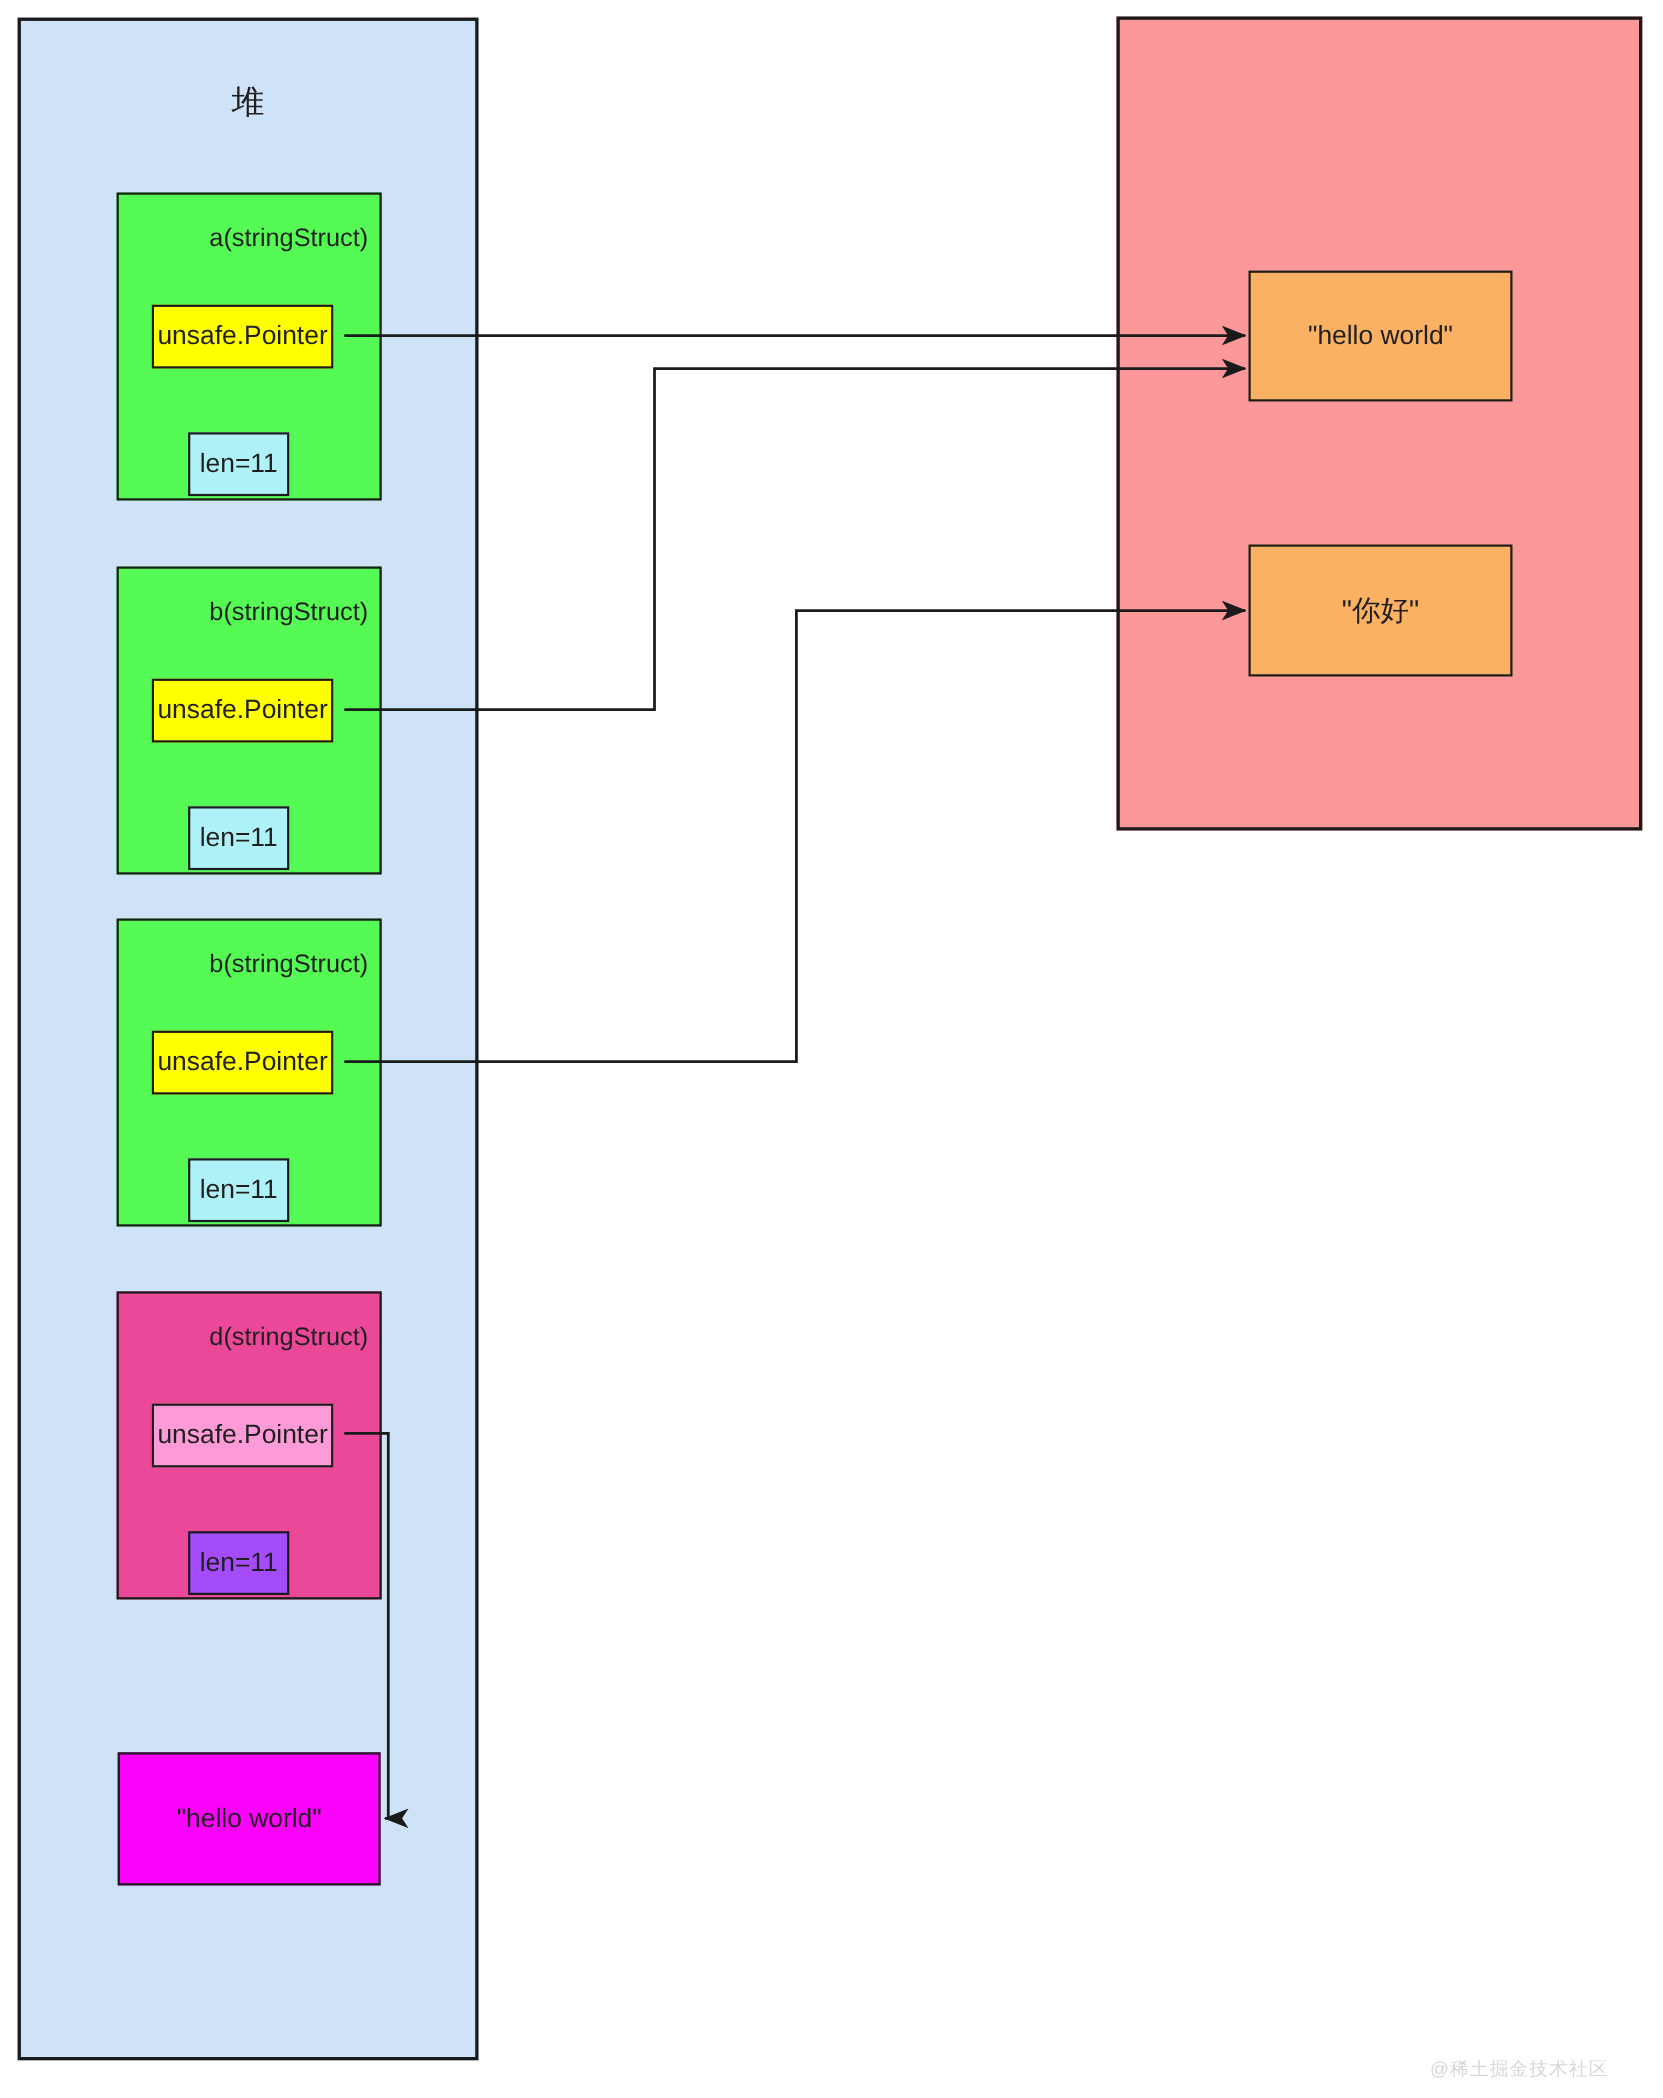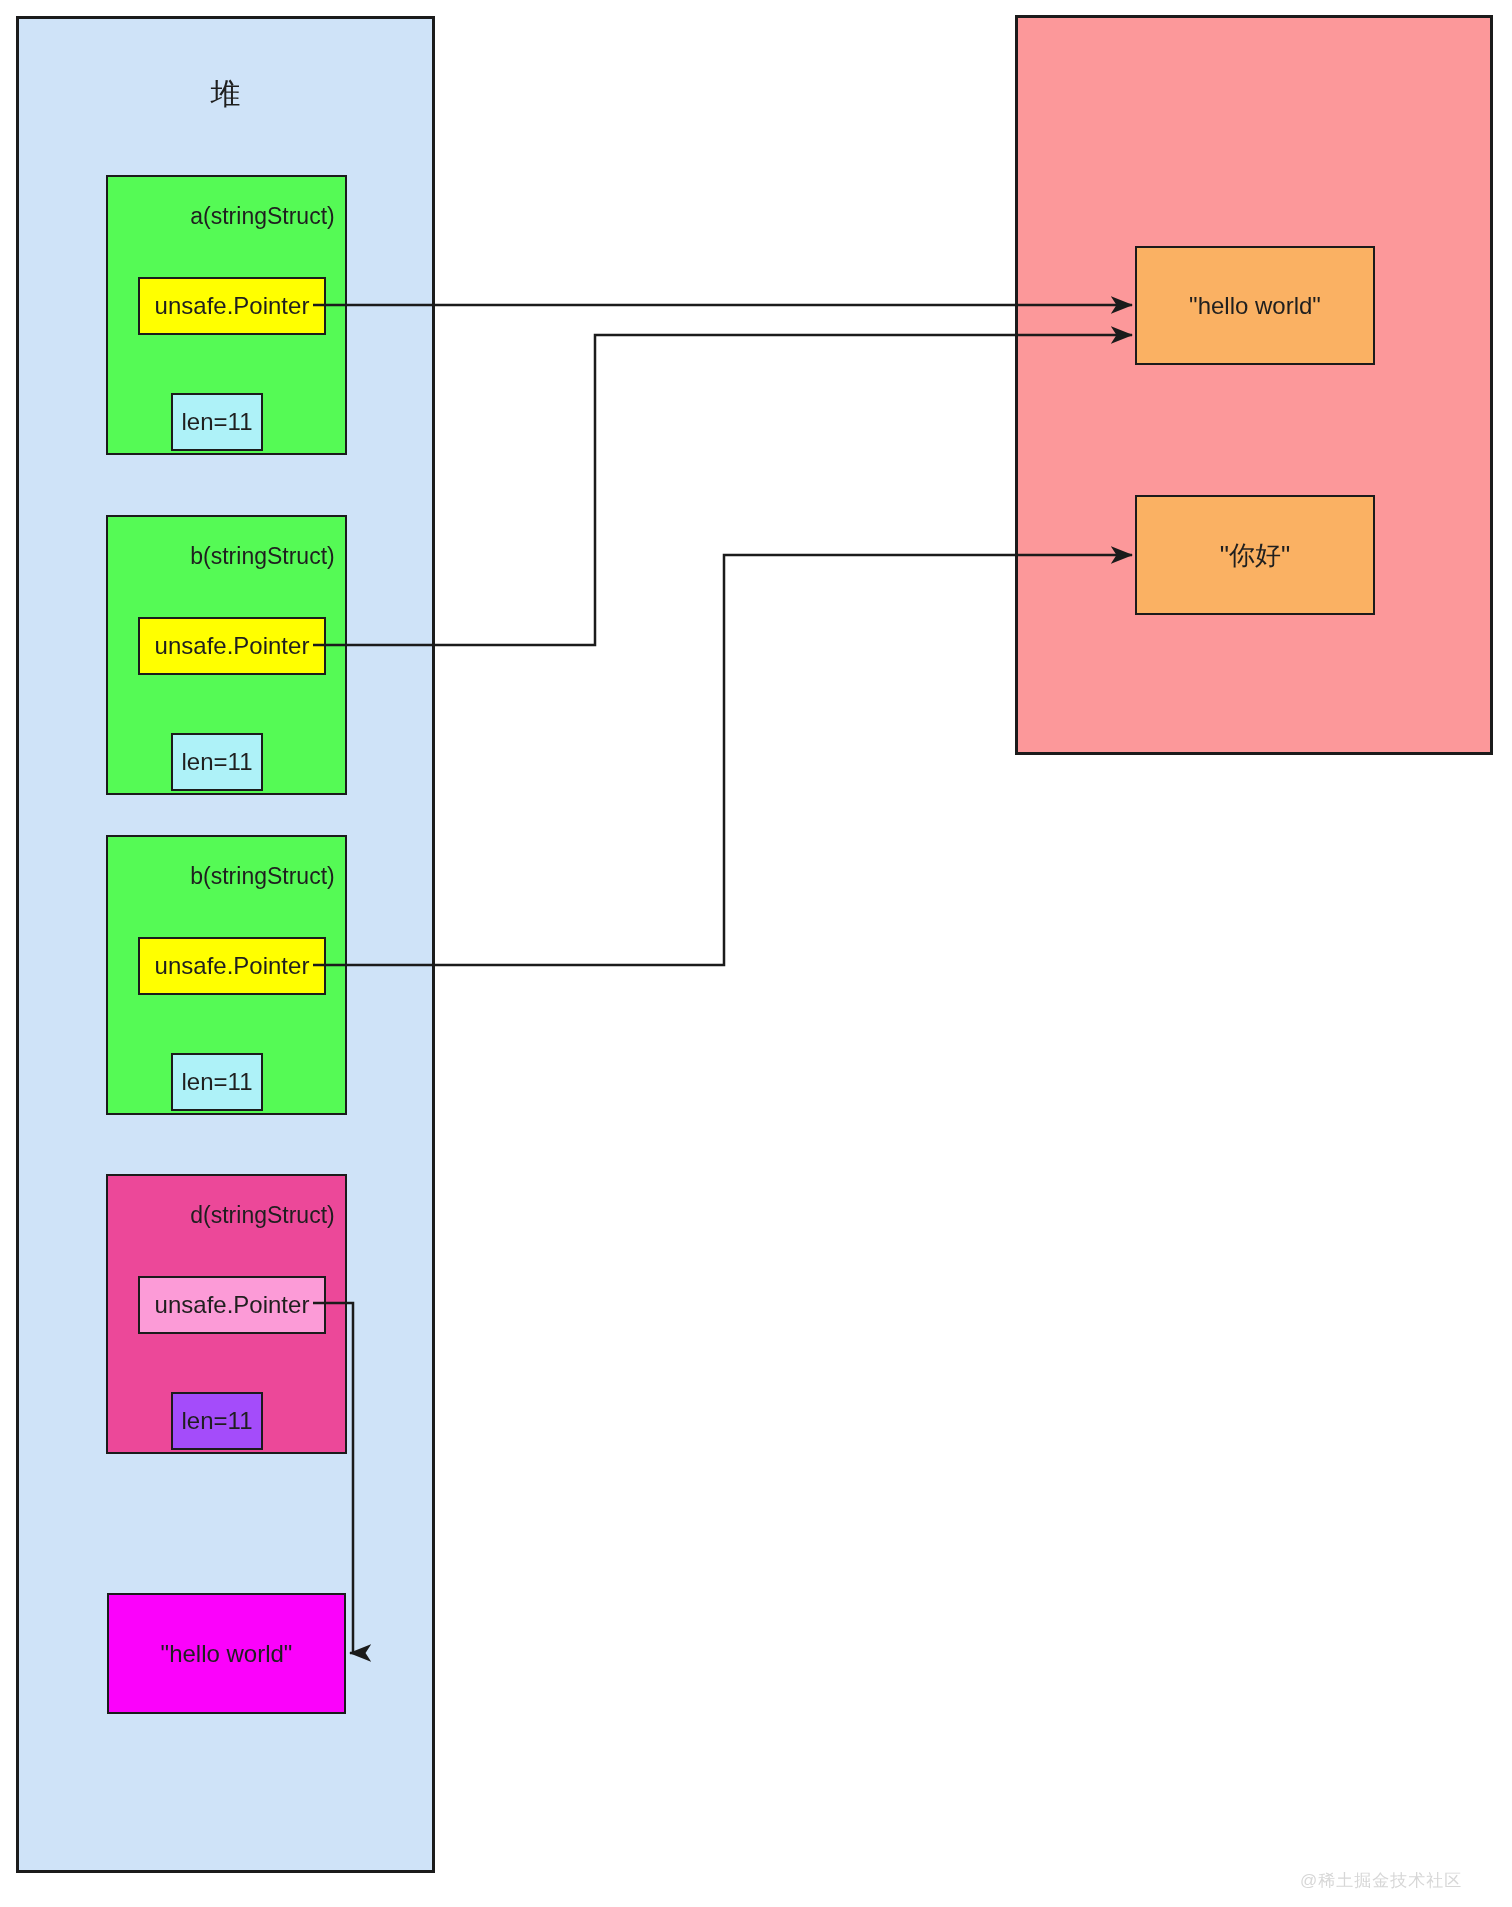--- a/index.html
+++ b/index.html
@@ -20,21 +20,21 @@
   .struct{left:87px;width:241px;height:280px;background:#55fa55;}
   .struct.s-a{top:156px;}
   .struct.s-b1{top:496px;}
   .struct.s-b2{top:816px;}
   .struct.s-d{top:1155px;background:#ec4899;}
   .struct-title{
     position:absolute;left:0;top:26px;width:100%;text-align:center;
     font-size:23px;line-height:26px;margin-left:36px;
   }
   .ptr{
-    position:absolute;left:30px;top:100px;width:188px;height:58px;
+    position:absolute;left:30px;top:100px;width:165px;height:58px;
     background:#ffff00;display:flex;align-items:center;justify-content:center;
     font-size:24px;
   }
   .s-d .ptr{background:#fc9bd7;}
   .len{
     position:absolute;left:63px;top:216px;width:92px;height:58px;
     background:#aef2f8;display:flex;align-items:center;justify-content:center;
     font-size:24px;
   }
   .s-d .len{background:#a44cfa;}

